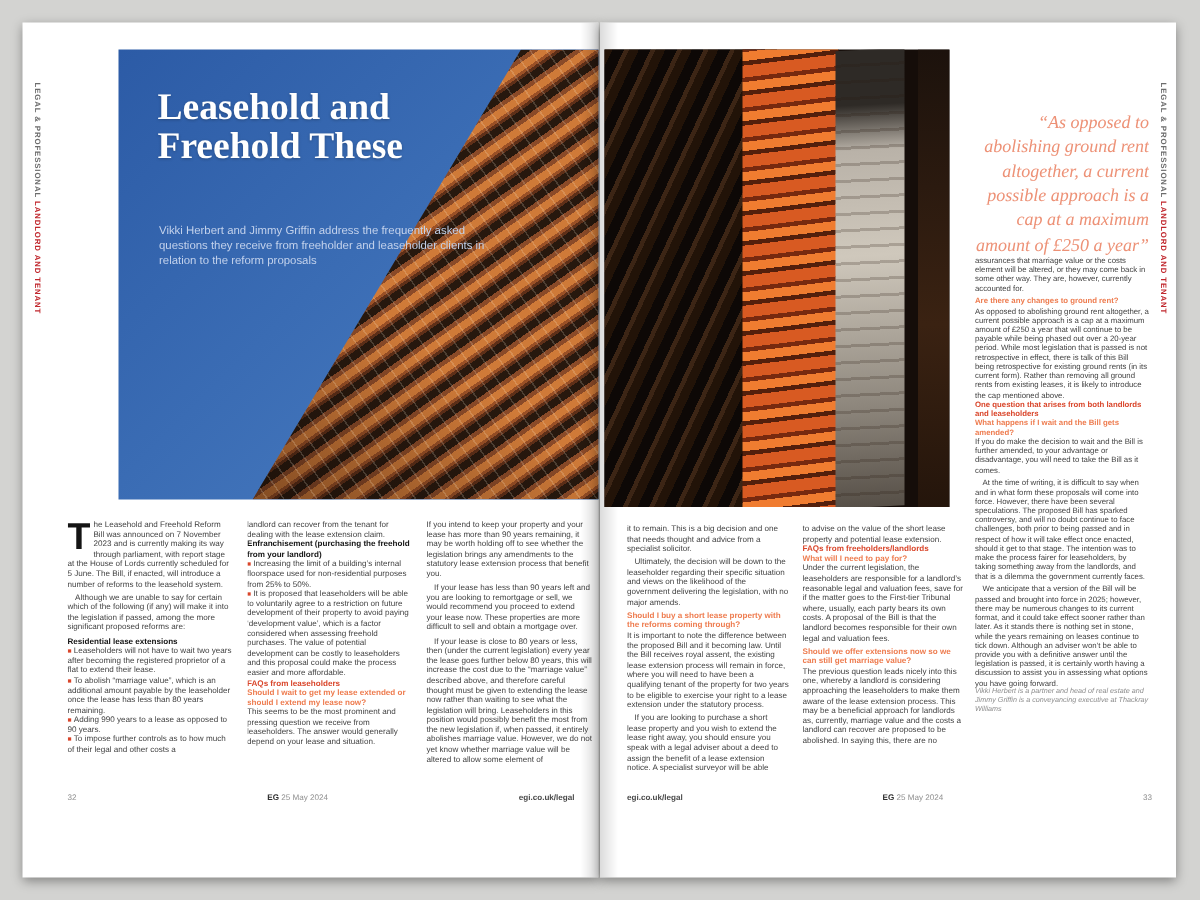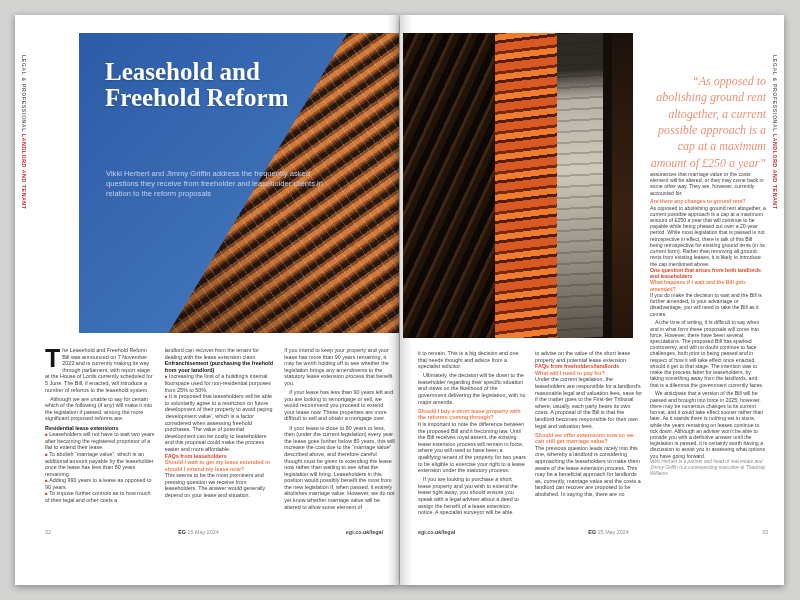--- a/index.html
+++ b/index.html
@@ -30,21 +30,21 @@
        clip-path:polygon(78% 0,100% 0,100% 100%,26% 100%);}
   .building-l-shade{position:absolute;inset:0;
        background:linear-gradient(35deg,rgba(20,10,5,.55) 0%,rgba(20,10,5,0) 45%);
        clip-path:polygon(78% 0,100% 0,100% 100%,26% 100%);}
   .building-l-cols{position:absolute;inset:0;opacity:.35;
        background:repeating-linear-gradient(55deg,rgba(255,244,220,.5) 0 1px,transparent 1px 9px);
        clip-path:polygon(78% 0,100% 0,100% 100%,26% 100%);}
   .headline{position:absolute;left:26px;top:26px;width:262px;color:#fff;
             font-family:"Liberation Serif",serif;font-weight:bold;font-size:25px;line-height:1.05;
             text-shadow:0 1px 2px rgba(0,0,0,.25);}
-  .standfirst{position:absolute;left:27px;top:136px;width:232px;color:#c3d2ec;
+  .standfirst{position:absolute;left:27px;top:116px;width:232px;color:#c3d2ec;
               font-size:7.6px;line-height:1.32;}
   
   .photo-r{position:absolute;left:3px;top:18px;width:230px;height:305px;overflow:hidden;background:#150d09;}
   .pr-slats{position:absolute;left:-10%;top:-5%;width:60%;height:115%;
        background:repeating-linear-gradient(115deg,#0d0806 0 7px,#3c2515 7px 10px,#221308 10px 16px);}
   .pr-orange{position:absolute;left:40%;top:-4%;width:28%;height:112%;transform:skewY(-5deg);
        background:repeating-linear-gradient(178deg,#d85a22 0 8px,#77290f 8px 11px,#f07c30 11px 17px,#531f0c 17px 20px);}
   .pr-pillar{position:absolute;left:67%;top:0;width:20%;height:100%;transform:skewY(-3deg);
        background:linear-gradient(180deg,#2e2a26 0 12%,#b9b2a8 22%,#cfc8bc 45%,#8d867c 78%,#564f47 100%);}
   .pr-pillar-lines{position:absolute;left:67%;top:0;width:20%;height:100%;opacity:.4;transform:skewY(-3deg);
@@ -92,21 +92,21 @@
     <div class="strip strip-left">
       <span>LEGAL &amp; PROFESSIONAL </span><span class="topic">LANDLORD AND TENANT</span>
     </div>
 
     <div class="photo-l">
       <div class="building-l"></div>
       <div class="building-l-shade"></div>
       <div class="building-l-cols"></div>
       <div class="headline">
         <div>Leasehold and</div>
-        <div>Freehold Reform</div>
+        <div>Freehold These</div>
       </div>
       <div class="standfirst">Vikki Herbert and Jimmy Griffin address the frequently asked questions they receive from freeholder and leaseholder clients in relation to the reform proposals</div>
     </div>
 
     <div class="cols cols-left">
       <div class="col">
         <p><span class="dropcap">T</span><span>he Leasehold and Freehold Reform Bill was announced on 7 November 2023 and is currently making its way through parliament, with report stage at the House of Lords currently scheduled for 5 June. The Bill, if enacted, will introduce a number of reforms to the leasehold system.</span></p>
         <p class="sp indent">Although we are unable to say for certain which of the following (if any) will make it into the legislation if passed, among the more significant proposed reforms are:</p>
         <p class="bh sp">Residential lease extensions</p>
         <p class="bullet"><span class="sq">■</span><span>Leaseholders will not have to wait two years after becoming the registered proprietor of a flat to extend their lease.</span></p>

